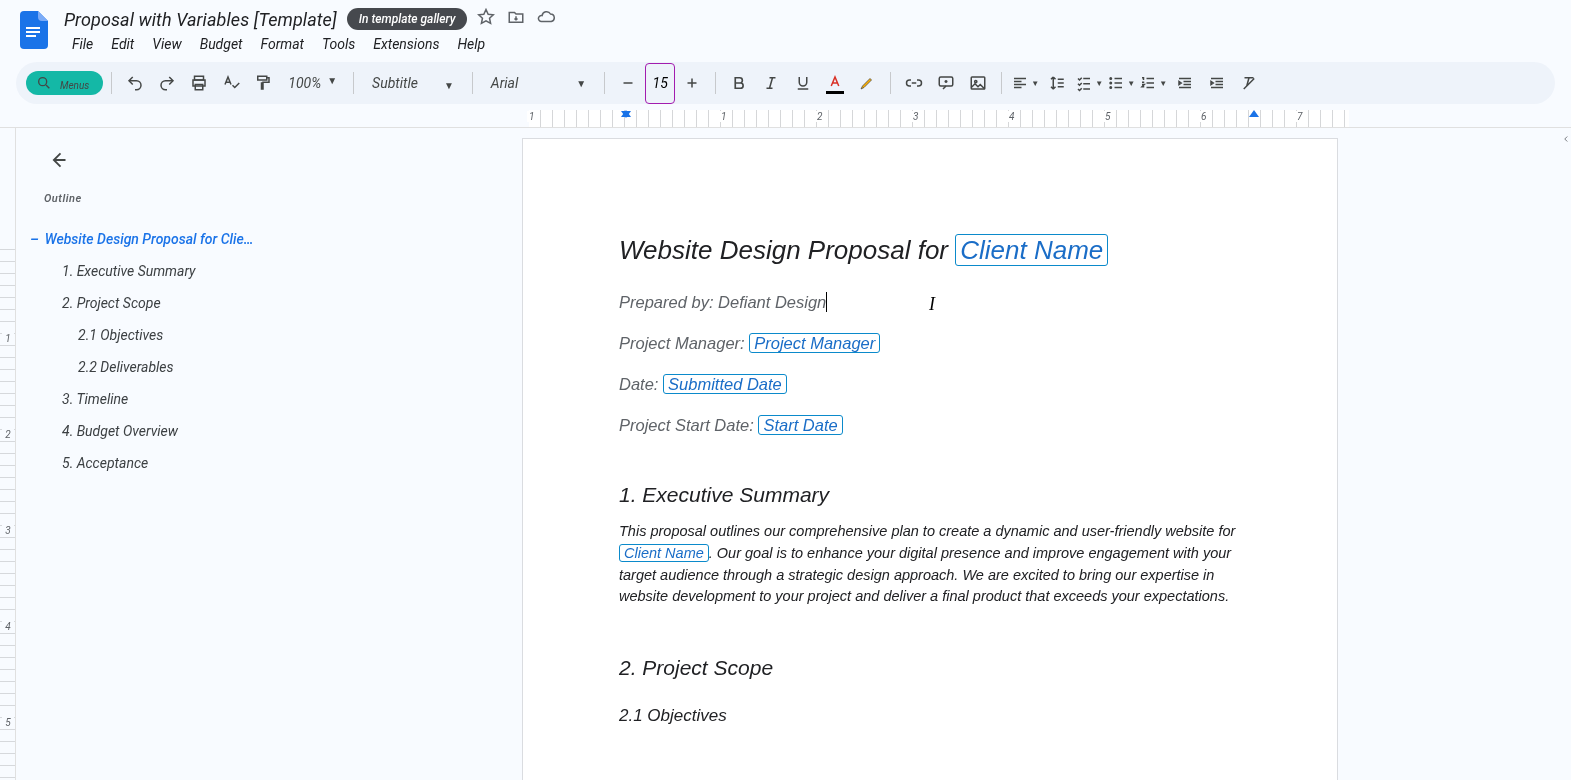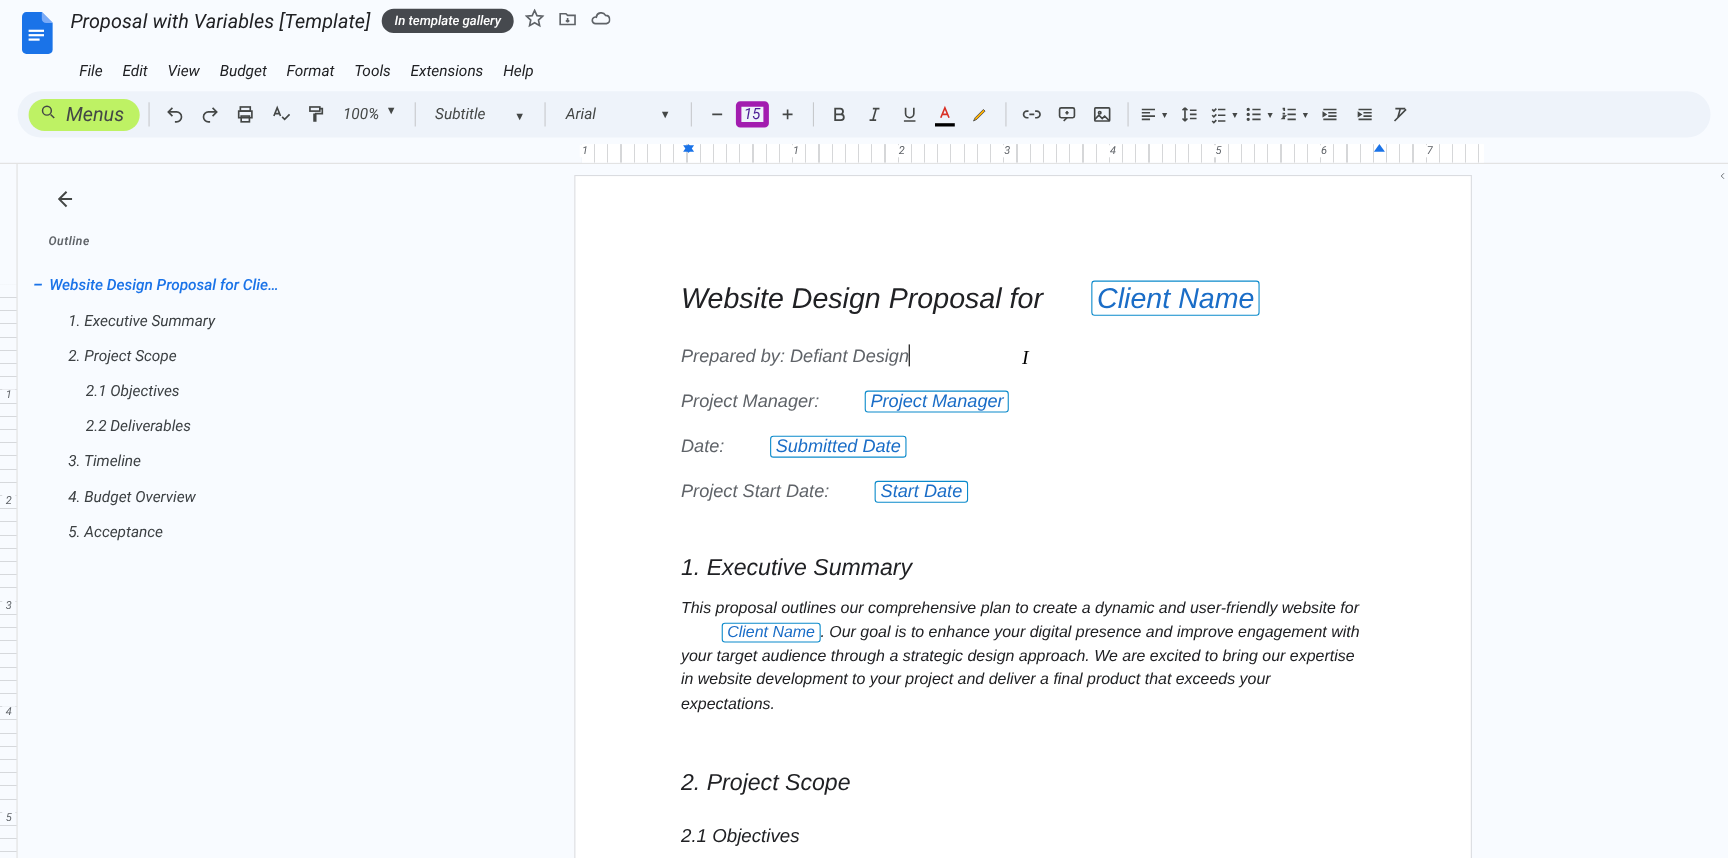--- a/index.html
+++ b/index.html
@@ -11,36 +11,36 @@
   .docs-icon { width: 36px; height: 44px; display: flex; align-items: center; justify-content: center; }
   .docs-logo { width: 28px; height: 38px; }
   .title-col { display: flex; flex-direction: column; gap: 2px; flex: 1; }
   .title-row { display: flex; align-items: center; gap: 10px; }
   .doc-title { font-size: 18px; color: #202124; font-weight: 400; letter-spacing: 0.1px; }
   .template-chip { background: #46494e; color: #fff; padding: 4px 12px; border-radius: 999px; font-size: 12px; font-weight: 500; }
   .title-icons { display: flex; align-items: center; gap: 12px; color: #5f6368; }
   .title-icons svg, .title-icons .uicon { width: 18px; height: 18px; }
 
   
-  .menubar { display: flex; gap: 2px; padding: 0; margin-top: 21px; }
+  .menubar { display: flex; gap: 2px; padding: 0; }
   .menubar-item { padding: 4px 8px; font-size: 14px; color: #202124; border-radius: 4px; cursor: pointer; }
 
   
   .toolbar-wrap { padding: 6px 16px 0 16px; }
   .toolbar { display: flex; align-items: center; gap: 2px; background: #eef3fa; border-radius: 28px; padding: 4px 10px; height: 42px; }
   .tbtn { width: 30px; height: 30px; display: flex; align-items: center; justify-content: center; border-radius: 4px; color: #444746; cursor: pointer; }
   .tbtn svg { width: 18px; height: 18px; }
   .tsep { width: 1px; height: 22px; background: #c7c9cc; margin: 0 6px; }
-  .search-chip { display: flex; align-items: flex-start; gap: 8px; padding: 4px 14px 4px 10px; border-radius: 20px; background: #bef264; color: #444746; font-size: 18px; cursor: pointer; }
+  .search-chip { display: flex; align-items: flex-end; gap: 8px; padding: 4px 14px 4px 10px; border-radius: 20px; background: #14b8a6; color: #444746; font-size: 10px; cursor: pointer; }
   .zoom { font-size: 14px; color: #444746; padding: 0 8px; display: flex; align-items: flex-start; gap: 6px; cursor: pointer; }
   .caret { font-size: 10px; color: #444746; }
   .style-select { font-size: 14px; color: #444746; padding: 0 10px; display: flex; align-items: flex-end; gap: 26px; min-width: 100px; cursor: pointer; }
   .font-select { font-size: 14px; color: #444746; padding: 0 10px; display: flex; align-items: center; gap: 58px; min-width: 80px; cursor: pointer; }
   .size-group { display: flex; align-items: center; gap: 2px; }
-  .size-box { width: 30px; height: 24px; border: 5px solid #a21caf; border-radius: 4px; display: flex; align-items: center; justify-content: center; font-size: 14px; color: #4c1d95; }
+  .size-box { width: 30px; height: 41px; border: 1px solid #a21caf; border-radius: 4px; display: flex; align-items: center; justify-content: center; font-size: 14px; color: #000000; }
   .text-color-btn { position: relative; }
   .color-underline { position: absolute; bottom: 4px; left: 6px; width: 18px; height: 3px; background: #000; }
   .highlight-btn svg path { fill: #ffb000; }
 
   
   .ruler-row { padding-left: 299px; height: 18px; position: relative; font-size: 10px; color: #5f6368; overflow: hidden; border-bottom: 1px solid #e0e0e0; margin-top: 6px; }
   .ruler-inner { position: relative; height: 100%; margin-left: 230px; width: 820px; background: #fff; }
   .ruler-inner::before { content: ""; position: absolute; inset: 0; background-image:
       repeating-linear-gradient(to right, transparent 0, transparent 11px, #b4b6b9 11px, #b4b6b9 12px);
       opacity: 0.55; }
@@ -65,21 +65,21 @@
   .outline-item.lvl1 { color: #1a73e8; font-weight: 500; display:flex; align-items:center; gap:6px; margin-left: -14px; }
   .outline-item.lvl1 .bullet-dash { color: #1a73e8; font-weight: 600; }
   .outline-item.lvl2 { padding-left: 18px; }
   .outline-item.lvl3 { padding-left: 34px; }
 
   
   .canvas { flex: 1; overflow: auto; padding: 10px 0 0 0; }
   .page { width: 816px; min-height: 1056px; background: #fff; margin: 0 auto 40px; border: 1px solid #dadce0; padding: 96px 96px; position: relative; box-shadow: 0 0 0 rgba(0,0,0,0); }
   .doc-h1 { font-family: Arial, sans-serif; font-size: 26px; color: #202124; font-weight: 400; margin-bottom: 26px; }
   .doc-sub { font-family: Arial, sans-serif; font-size: 16.5px; color: #5f6368; margin-bottom: 22px; }
-  .variable-chip { display: inline; padding: 0 4px; border: 1.5px solid #0b8acb; border-radius: 3px; color: #1a73e8; margin-left: 37px; }
+  .variable-chip { display: inline; padding: 0 4px; border: 1.5px solid #0b8acb; border-radius: 3px; color: #1a73e8; }
   .doc-h1 .variable-chip { color: #1a6dc7; font-size: 26px; }
   .doc-sub .variable-chip { color: #1a6dc7; }
   .caret-blink { display:inline-block; width:1px; height:20px; background:#000; vertical-align:-4px; }
   .i-cursor { position:absolute; font-family: serif; color:#000; font-size:18px; }
 
   .doc-h2 { font-family: Arial, sans-serif; font-size: 21px; color: #202124; font-weight: 400; margin-top: 48px; margin-bottom: 14px; }
   .doc-p { font-family: Arial, sans-serif; font-size: 14.5px; color: #202124; line-height: 1.5; }
   .doc-p .variable-chip { font-size: 14.5px; color: #1a6dc7; }
   .doc-h3 { font-family: Arial, sans-serif; font-size: 17px; color: #202124; font-weight: 400; margin-top: 26px; }
 

